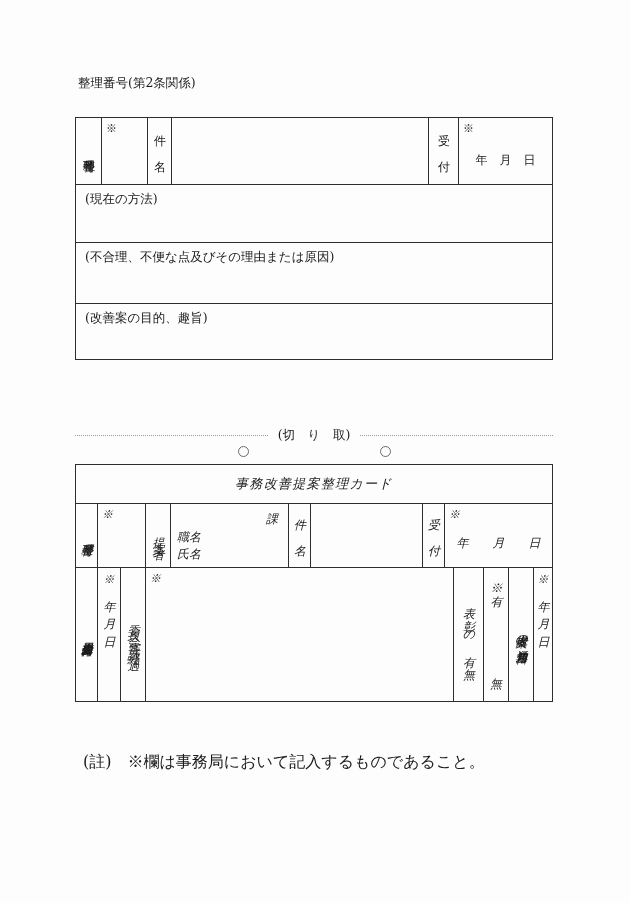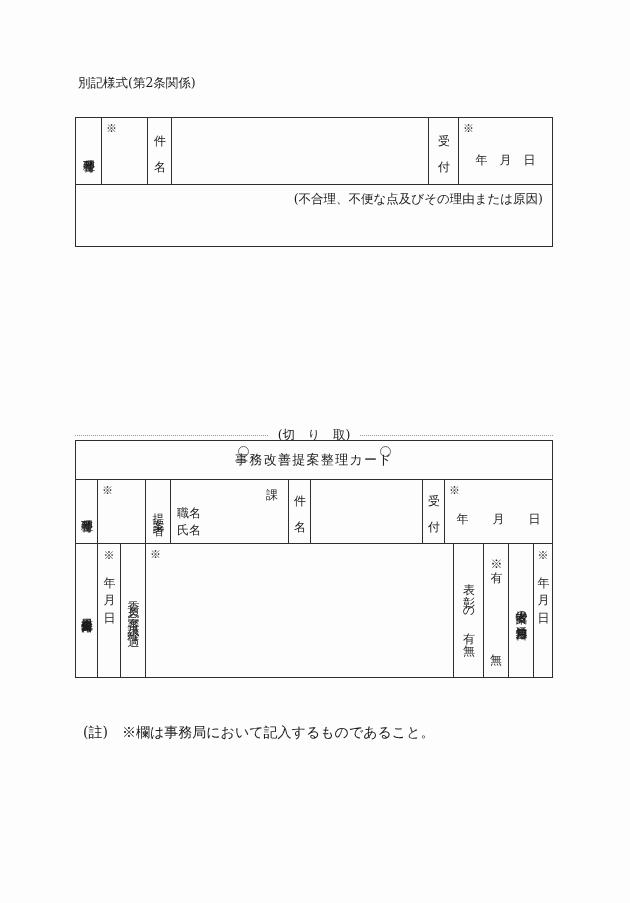--- a/index.html
+++ b/index.html
@@ -38,59 +38,59 @@
   #table1 { top: 117px; }
   #table1 .hrow { height: 67px; }
   .t1-c1 { width: 26px; }
   .t1-c2 { width: 46px; }
   .t1-c3 { width: 24px; }
   .t1-c4 { width: 257px; }
   .t1-c5 { width: 30px; }
   .t1-c6 { width: 93px; }
   .date-cell .date-line { position: absolute; left: 0; right: 0; bottom: 15px; text-align: center; font-size: 12px; margin-top: 12px; }
   .section-row { padding: 6px 9px; font-size: 12.5px; }
-  .r1 { height: 58px; } .r2 { height: 61px; text-align: right; } .r3 { height: 59px; } .r4 { height: 55px; }
+  .r1 { height: 58px; } .r2 { height: 61px; } .r3 { height: 59px; } .r4 { height: 55px; }
 
   
   .cutline { position: absolute; left: 75px; top: 427px; width: 478px; display: flex; align-items: center; }
   .cutline .dots { flex: 1; border-top: 1.6px dotted #9a9a9a; }
   .cutline .cut-label { padding: 0 10px; font-size: 12.5px; white-space: nowrap; }
   .punch-hole { position: absolute; width: 11px; height: 11px; border: 1.2px solid #6a6a6a; border-radius: 50%; background: #fdfdfd; }
   #hole-left  { left: 238px; top: 446px; }
   #hole-right { left: 380px; top: 446px; }
 
   
-  #table2 { top: 440px; }
+  #table2 { top: 464px; font-style: italic; }
   #table2 .hrow { height: 39px; font-size: 13px; letter-spacing: 0.1em; }
   #table2 .row2 { height: 64px; }
   #table2 .row3 { height: 133px; }
   .t2a-c1 { width: 22px; } .t2a-c2 { width: 48px; } .t2a-c3 { width: 25px; }
   .t2a-c4 { width: 118px; } .t2a-c5 { width: 22px; } .t2a-c6 { width: 112px; }
   .t2a-c7 { width: 22px; } .t2a-c8 { width: 107px; }
   .t2b-c1 { width: 22px; } .t2b-c2 { width: 23px; } .t2b-c3 { width: 25px; }
   .t2b-c4 { width: 308px; } .t2b-c5 { width: 30px; } .t2b-c6 { width: 25px; }
   .t2b-c7 { width: 25px; } .t2b-c8 { width: 18px; }
 
   .proposer-info { font-size: 12px; }
   .proposer-info .ka   { position: absolute; top: 7px; right: 10px; }
   .proposer-info .shoku{ position: absolute; top: 25px; left: 6px; }
   .proposer-info .shi  { position: absolute; top: 42px; left: 6px; }
 
   .vdate-col { display: flex; flex-direction: column; align-items: center; padding-top: 4px; }
   .vdate-col .vdate { margin-top: 4px; font-size: 12px; }
   .split-col { display: flex; flex-direction: column; align-items: center; justify-content: space-between; padding: 6px 0 8px 0; }
 
-  .footnote { position: absolute; left: 83px; top: 724px; font-size: 14px; }
+  .footnote { position: absolute; left: 83px; top: 752px; font-size: 16px; }
 </style>
 </head>
 <body>
 
 <div class="page">
 
-  <div class="form-note">別記様式(第2条関係)</div>
+  <div class="form-note">整理番号(第2条関係)</div>
 
   <div class="tbl" id="table1">
     <div class="trow hrow">
       <div class="tcell t1-c1 center">
         <span class="vtext fs12 ls0">整理番号</span>
       </div>
       <div class="tcell t1-c2">
         <span class="mark-tl">※</span>
       </div>
       <div class="tcell t1-c3 center">
@@ -98,23 +98,33 @@
       </div>
       <div class="tcell t1-c4"></div>
       <div class="tcell t1-c5 center">
         <span class="vtext fs12 ls22">受付</span>
       </div>
       <div class="tcell t1-c6 date-cell">
         <span class="mark-tl">※</span>
         <span class="date-line">年　月　日</span>
       </div>
     </div>
+    <div class="trow r1">
+      <div class="tcell section-row" style="width:100%">
+        <span>(現在の方法)</span>
+      </div>
+    </div>
     <div class="trow r2">
       <div class="tcell section-row" style="width:100%">
         <span>(不合理、不便な点及びその理由または原因)</span>
+      </div>
+    </div>
+    <div class="trow r4">
+      <div class="tcell section-row" style="width:100%">
+        <span>(改善案の目的、趣旨)</span>
       </div>
     </div>
   </div>
 
   <div class="cutline">
     <span class="dots"></span>
     <span class="cut-label">(切　り　取)</span>
     <span class="dots"></span>
   </div>
   <div class="punch-hole" id="hole-left"></div>

